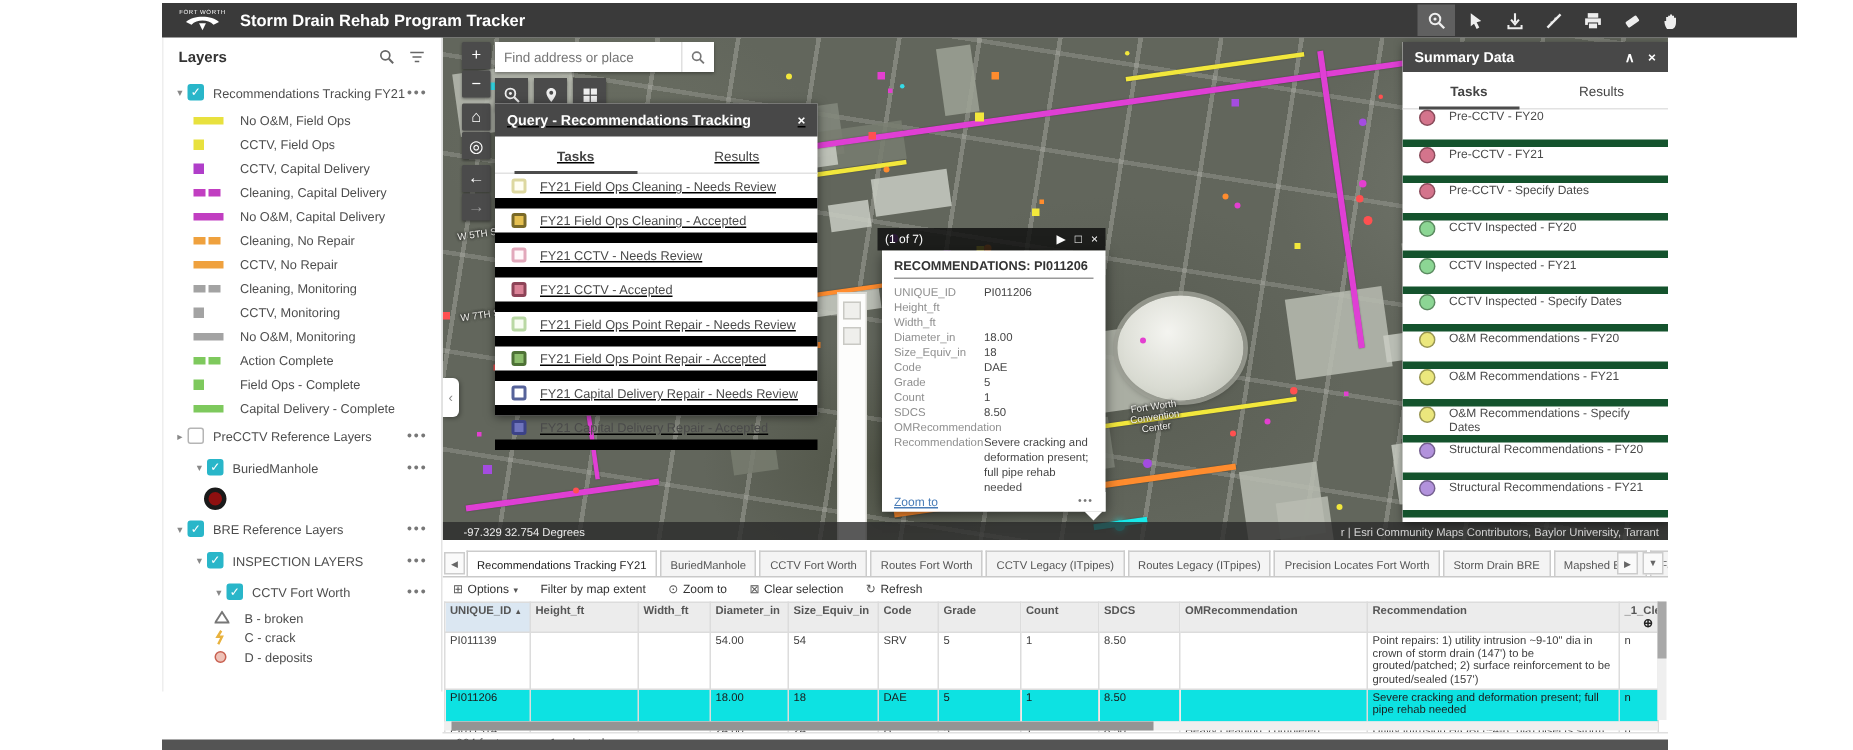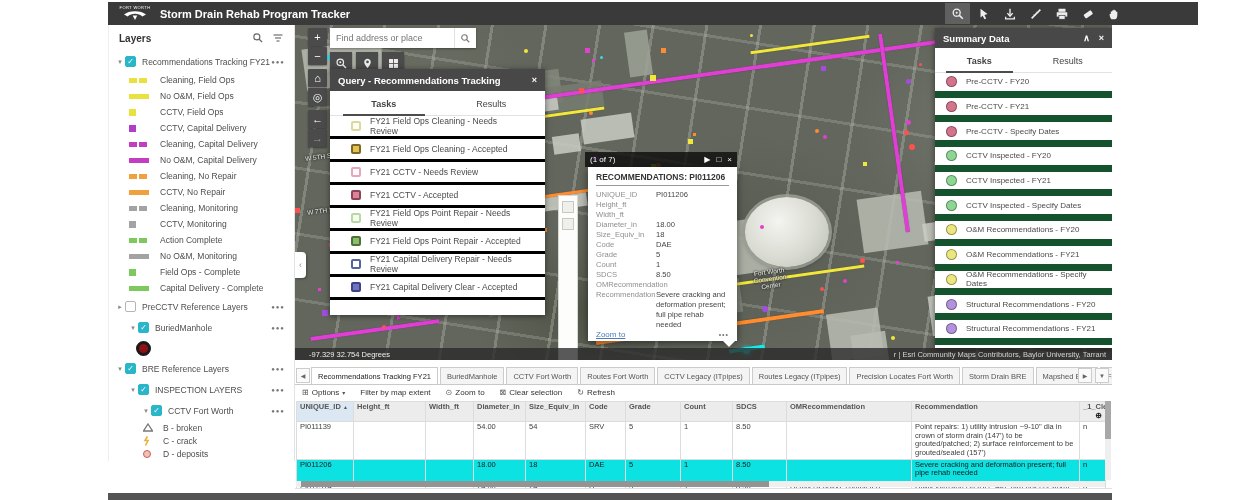--- a/index.html
+++ b/index.html
@@ -67,27 +67,27 @@
 
 
 .panel{position:absolute;background:#fff;z-index:20;box-shadow:0 1px 6px rgba(0,0,0,.5);}
 .panel-head{background:#484848;color:#fff;font-size:9.5px;font-weight:bold;display:flex;align-items:center;padding:0 8px;}
 .panel-head .ph-sp{flex:1;}
 .ph-btn{color:#fff;font-size:9px;margin-left:9px;cursor:pointer;}
 .ptabs{display:flex;border-bottom:1px solid #e2e2e2;}
 .ptab{flex:1;text-align:center;font-size:9px;color:#444;padding:8px 0 6px;position:relative;cursor:pointer;}
 .ptab.active{font-weight:bold;}
 .ptab.active:after{content:"";position:absolute;left:12%;right:12%;bottom:-1px;height:2px;background:#4c4c4c;}
-.query-panel{left:35px;top:44px;width:215px;height:246px;}
+.query-panel{left:35px;top:44px;width:215px;height:208px;text-decoration:underline;}
 .query-panel .panel-head{height:22px;}
-.qitem{display:flex;align-items:center;height:23px;border-bottom:3px solid #000000;padding:0 21px;font-size:8.5px;color:#4a4a4a;cursor:pointer;}
+.qitem{display:flex;align-items:center;height:23px;border-bottom:7px solid #000000;padding:0 11px;font-size:8.5px;color:#4a4a4a;cursor:pointer;}
 .qswatch{width:10px;height:10px;border-radius:2px;margin-right:9px;border:2px solid;flex:none;}
 .summary-panel{left:640px;top:3px;width:177px;height:320px;overflow:hidden;}
 .summary-panel .panel-head{height:20px;}
-.sitem{display:flex;align-items:center;height:24.7px;border-bottom:7px solid #14532d;padding:0 11px;font-size:8px;color:#4a4a4a;cursor:pointer;}
+.sitem{display:flex;height:24.7px;border-bottom:5px solid #14532d;padding:0 11px;font-size:8px;color:#4a4a4a;cursor:pointer;}
 .scircle{width:11px;height:11px;border-radius:50%;margin-right:9px;flex:none;border:1.5px solid rgba(0,0,0,.35);}
 
 
 .popup-head{position:absolute;left:290px;top:127px;width:152px;height:15px;background:rgba(15,15,15,.82);color:#fff;font-size:8px;display:flex;align-items:center;padding:0 5px;z-index:26;}
 .popup-head .ph-sp{flex:1;}
 .pop-btn{margin-left:6px;font-size:8px;cursor:pointer;}
 .popup-body{position:absolute;left:293px;top:142px;width:149px;height:174px;background:#fff;z-index:26;box-shadow:0 2px 8px rgba(0,0,0,.5);padding:5px 8px;overflow:hidden;}
 .popup-title{font-size:8.5px;font-weight:bold;color:#333;padding-bottom:3px;border-bottom:1px solid #999;margin-bottom:4px;white-space:nowrap;}
 .pf{display:flex;font-size:7.6px;line-height:10px;}
 .pfl{width:60px;color:#8f8f8f;flex:none;}
@@ -204,27 +204,20 @@
     </div>
     <div id="layersList">
         <div class="lrow" style="padding-left: 6px; height: 21px;">
           <span class="arrow">▾</span>
           <span class="cb on">✓</span>
           <span class="llabel">Recommendations Tracking FY21</span>
           <span class="menu-dots">●●●</span>
         </div>
         <div class="lrow" style="padding-left: 20px; height: 16px;">
           <span class="legend-sym">
-            <span style="width:8px;height:5px;background:#e8e13e"></span>
-            <span style="width:8px;height:5px;background:#e8e13e"></span>
-          </span>
-          <span class="llabel">Cleaning, Field Ops</span>
-        </div>
-        <div class="lrow" style="padding-left: 20px; height: 16px;">
-          <span class="legend-sym">
             <span style="width:20px;height:5px;background:#e8e13e"></span>
           </span>
           <span class="llabel">No O&amp;M, Field Ops</span>
         </div>
         <div class="lrow" style="padding-left: 20px; height: 16px;">
           <span class="legend-sym">
             <span style="width:7px;height:7px;background:#e8e13e"></span>
           </span>
           <span class="llabel">CCTV, Field Ops</span>
         </div>
@@ -268,30 +261,30 @@
           <span class="llabel">Cleaning, Monitoring</span>
         </div>
         <div class="lrow" style="padding-left: 20px; height: 16px;">
           <span class="legend-sym">
             <span style="width:7px;height:7px;background:#a3a3a3"></span>
           </span>
           <span class="llabel">CCTV, Monitoring</span>
         </div>
         <div class="lrow" style="padding-left: 20px; height: 16px;">
           <span class="legend-sym">
+            <span style="width:20px;height:5px;background:#a3a3a3"></span>
+          </span>
+          <span class="llabel">No O&amp;M, Monitoring</span>
+        </div>
+        <div class="lrow" style="padding-left: 20px; height: 16px;">
+          <span class="legend-sym">
             <span style="width:8px;height:5px;background:#7ec95d"></span>
             <span style="width:8px;height:5px;background:#7ec95d"></span>
           </span>
           <span class="llabel">Action Complete</span>
-        </div>
-        <div class="lrow" style="padding-left: 20px; height: 16px;">
-          <span class="legend-sym">
-            <span style="width:20px;height:5px;background:#a3a3a3"></span>
-          </span>
-          <span class="llabel">No O&amp;M, Monitoring</span>
         </div>
         <div class="lrow" style="padding-left: 20px; height: 16px;">
           <span class="legend-sym">
             <span style="width:7px;height:7px;background:#7ec95d"></span>
           </span>
           <span class="llabel">Field Ops - Complete</span>
         </div>
         <div class="lrow" style="padding-left: 20px; height: 16px;">
           <span class="legend-sym">
             <span style="width:20px;height:5px;background:#7ec95d"></span>
@@ -591,21 +584,21 @@
           <div class="qitem">
             <span class="qswatch" style="background: rgb(140, 189, 108); border-color: rgb(78, 114, 54);"></span>
             <span>FY21 Field Ops Point Repair - Accepted</span>
           </div>
           <div class="qitem">
             <span class="qswatch" style="background: rgb(255, 255, 255); border-color: rgb(86, 99, 154);"></span>
             <span>FY21 Capital Delivery Repair - Needs Review</span>
           </div>
           <div class="qitem">
             <span class="qswatch" style="background: rgb(111, 116, 189); border-color: rgb(60, 66, 135);"></span>
-            <span>FY21 Capital Delivery Clear - Accepted</span>
+            <span>FY21 Capital Delivery Repair - Accepted</span>
           </div>
         </div>
     </div>
 
     <div class="popup-head">
       <span>(1 of 7)</span>
       <span class="ph-sp"></span>
       <span class="pop-btn">▶</span>
       <span class="pop-btn">□</span>
       <span class="pop-btn">×</span>

